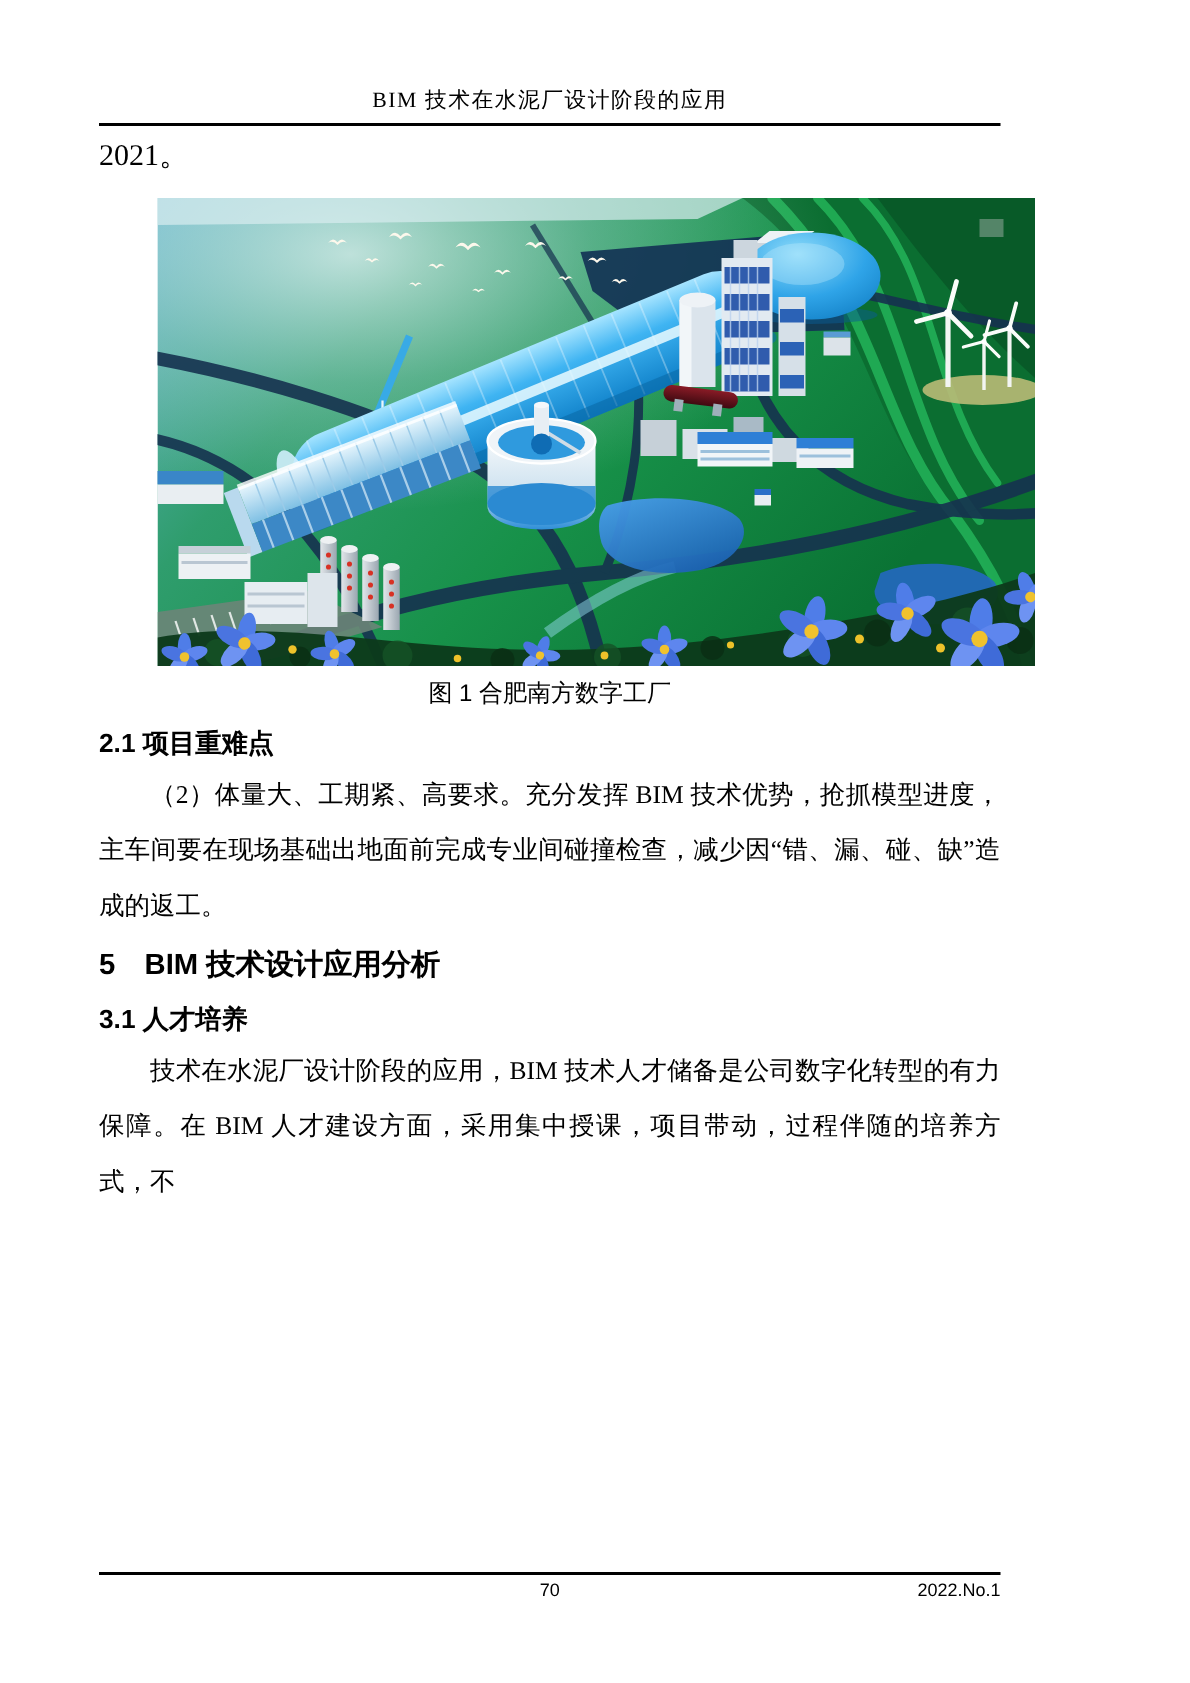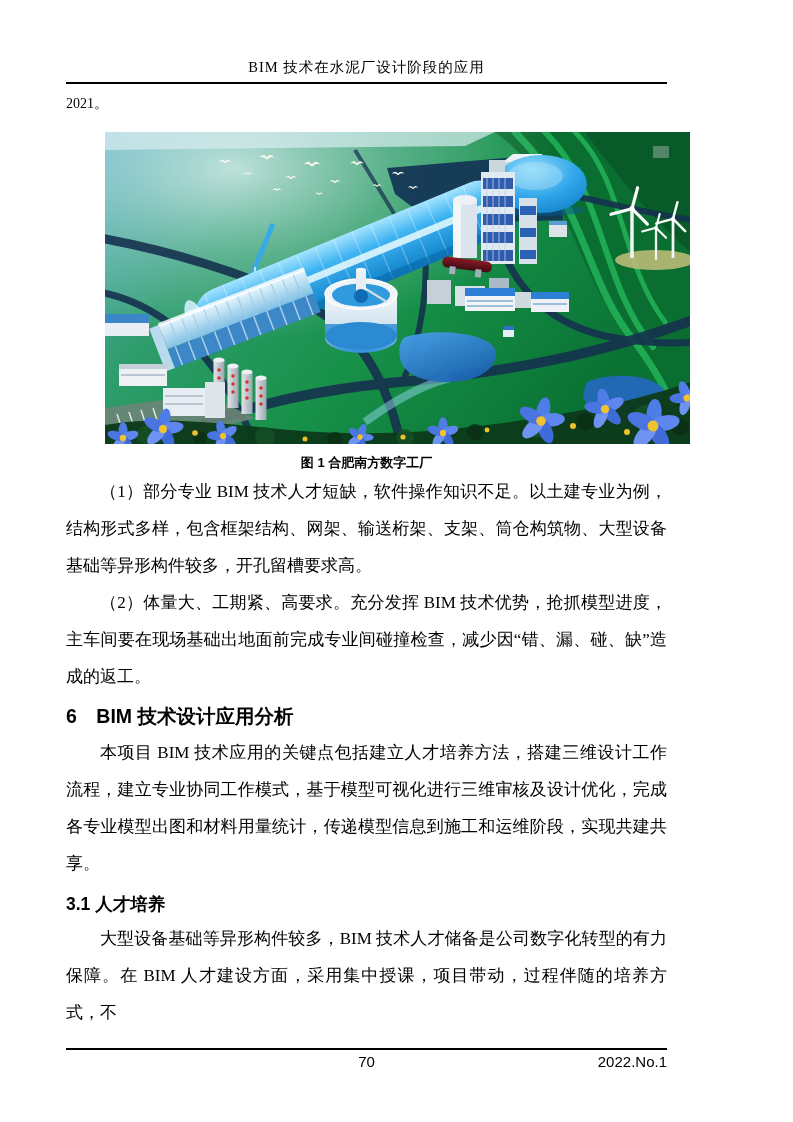--- a/index.html
+++ b/index.html
@@ -3,42 +3,42 @@
 <meta charset="utf-8">
 <style>
   html,body{margin:0;padding:0;background:#ffffff;}
   .page{
     position:relative;width:733px;height:1122px;background:#fff;
     font-family:"Liberation Serif","DejaVu Serif",serif;color:#000;overflow:hidden;
   }
   .content{padding:57px 66px 0 66px;}
   .running-header{text-align:center;font-size:14.5px;letter-spacing:1px;line-height:20px;}
   .header-rule{border-bottom:2px solid #000;margin-top:5px;}
-  .intro-line{font-size:14px;line-height:24px;margin:8px 0 16px 0;}
+  .intro-line{font-size:20px;line-height:24px;margin:8px 0 16px 0;}
   figure.fig{margin:6px 0 0 39px;padding:0;width:585px;height:312px;}
   .fig svg{display:block;}
   .fig-caption{
-    text-align:center;font-weight:bold;font-size:13px;line-height:20px;margin-top:9px;
+    text-align:center;font-weight:normal;font-size:16px;line-height:20px;margin-top:9px;
     font-family:"Liberation Sans","DejaVu Sans",sans-serif;
   }
   .h-l2{
     font-family:"Liberation Sans","DejaVu Sans",sans-serif;font-weight:bold;
     font-size:17.5px;line-height:24px;margin:10px 0 4px 0;
   }
   .h-l1{
     font-family:"Liberation Sans","DejaVu Sans",sans-serif;font-weight:bold;
     font-size:19.5px;line-height:27px;margin:8px 0 4px 0;
   }
   .para{
     font-size:17px;line-height:37px;text-align:justify;text-indent:2em;margin:0;
   }
   .page-footer{position:absolute;left:66px;right:66px;top:1048px;}
   .footer-rule{border-top:2px solid #000;}
   .footer-row{
-    position:relative;margin-top:3px;font-size:15px;text-align:center;
+    position:relative;margin-top:3px;font-size:12px;text-align:center;
     font-family:"Liberation Sans","DejaVu Sans",sans-serif;
   }
   .footer-issue{position:absolute;right:0;top:0;}
 </style>
 </head>
 <body>
 
 <div class="page">
   <div class="content">
 
@@ -319,28 +319,27 @@
           <circle cx="298" cy="305" r="2.6"></circle>
             <circle cx="382" cy="298" r="2.4"></circle>
           <circle cx="468" cy="294" r="3"></circle>
             <circle cx="522" cy="300" r="3"></circle>
         </g>
       </svg>
     </figure>
 
     <div class="fig-caption">图 1 合肥南方数字工厂</div>
 
-    <p class="para">（1）部分专业 BIM 技术人才短缺，软件操作知识不足。以土建专业为例，结构形式多样，包含框架结构、网架、输送桁架、支架、筒仓构筑物、大型设备基础等异形构件较多，开孔留槽要求高。</p>
+    <h2 class="h-l2">2.1 项目重难点</h2>
     <p class="para">（2）体量大、工期紧、高要求。充分发挥 BIM 技术优势，抢抓模型进度，主车间要在现场基础出地面前完成专业间碰撞检查，减少因“错、漏、碰、缺”造成的返工。</p>
 
-    <h1 class="h-l1">6　BIM 技术设计应用分析</h1>
-    <p class="para">本项目 BIM 技术应用的关键点包括建立人才培养方法，搭建三维设计工作流程，建立专业协同工作模式，基于模型可视化进行三维审核及设计优化，完成各专业模型出图和材料用量统计，传递模型信息到施工和运维阶段，实现共建共享。</p>
+    <h1 class="h-l1">5　BIM 技术设计应用分析</h1>
 
     <h2 class="h-l2">3.1 人才培养</h2>
-    <p class="para">大型设备基础等异形构件较多，BIM 技术人才储备是公司数字化转型的有力保障。在 BIM 人才建设方面，采用集中授课，项目带动，过程伴随的培养方式，不</p>
+    <p class="para">技术在水泥厂设计阶段的应用，BIM 技术人才储备是公司数字化转型的有力保障。在 BIM 人才建设方面，采用集中授课，项目带动，过程伴随的培养方式，不</p>
 
   </div>
 
   <div class="page-footer">
     <div class="footer-rule"></div>
     <div class="footer-row">
       <span>70</span>
       <span class="footer-issue">2022.No.1</span>
     </div>
   </div>

